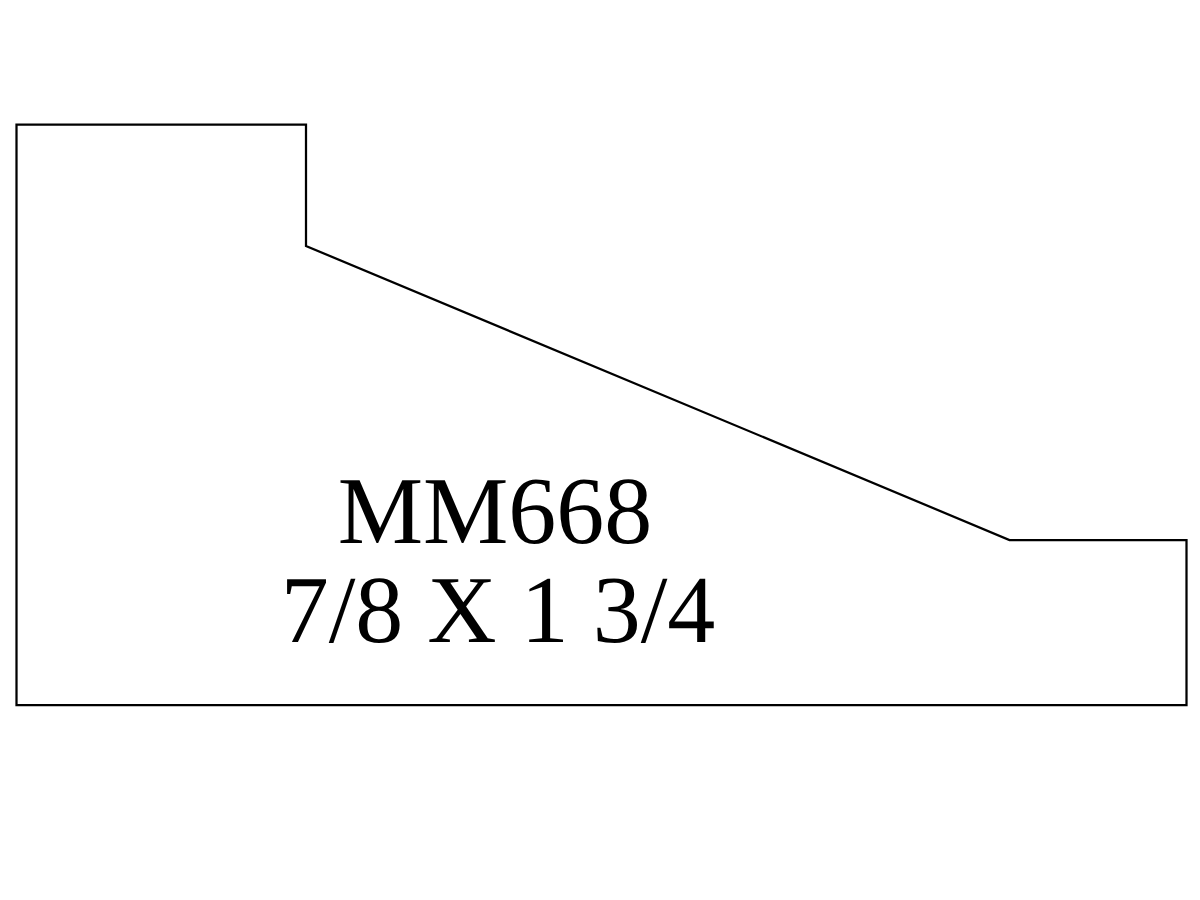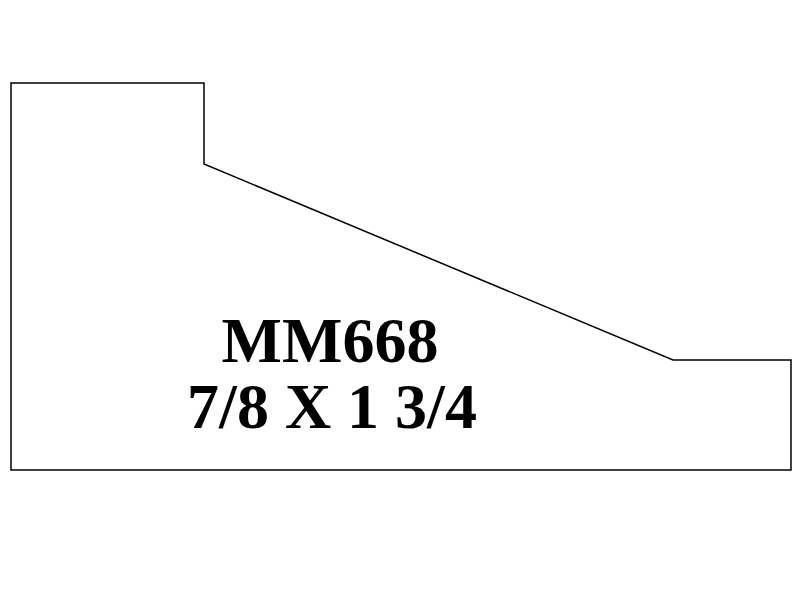--- a/index.html
+++ b/index.html
@@ -34,19 +34,19 @@
     text.label-title {
       font-size: 64px;
     }
     text.label-dims {
       font-size: 64px;
     }
   </style>
 </head>
 <body>
 
-<div class="canvas" style="background: rgb(255, 255, 255); font-weight: bold;">
+<div class="canvas" style="background: rgb(255, 255, 255);">
   <svg class="profile-drawing" width="800" height="600" viewBox="0 0 800 600">
     <polygon class="profile-shape" points="11,83 204,83 204,164 673,360 791,360 791,470 11,470" stroke="#000000" stroke-width="1.5"></polygon>
     <text class="label-line label-title" x="330" y="362" fill="#000000">MM668</text>
     <text class="label-line label-dims" x="332" y="428" fill="#000000">7/8 X 1 3/4</text>
   </svg>
 </div>
 
 </body></html>

